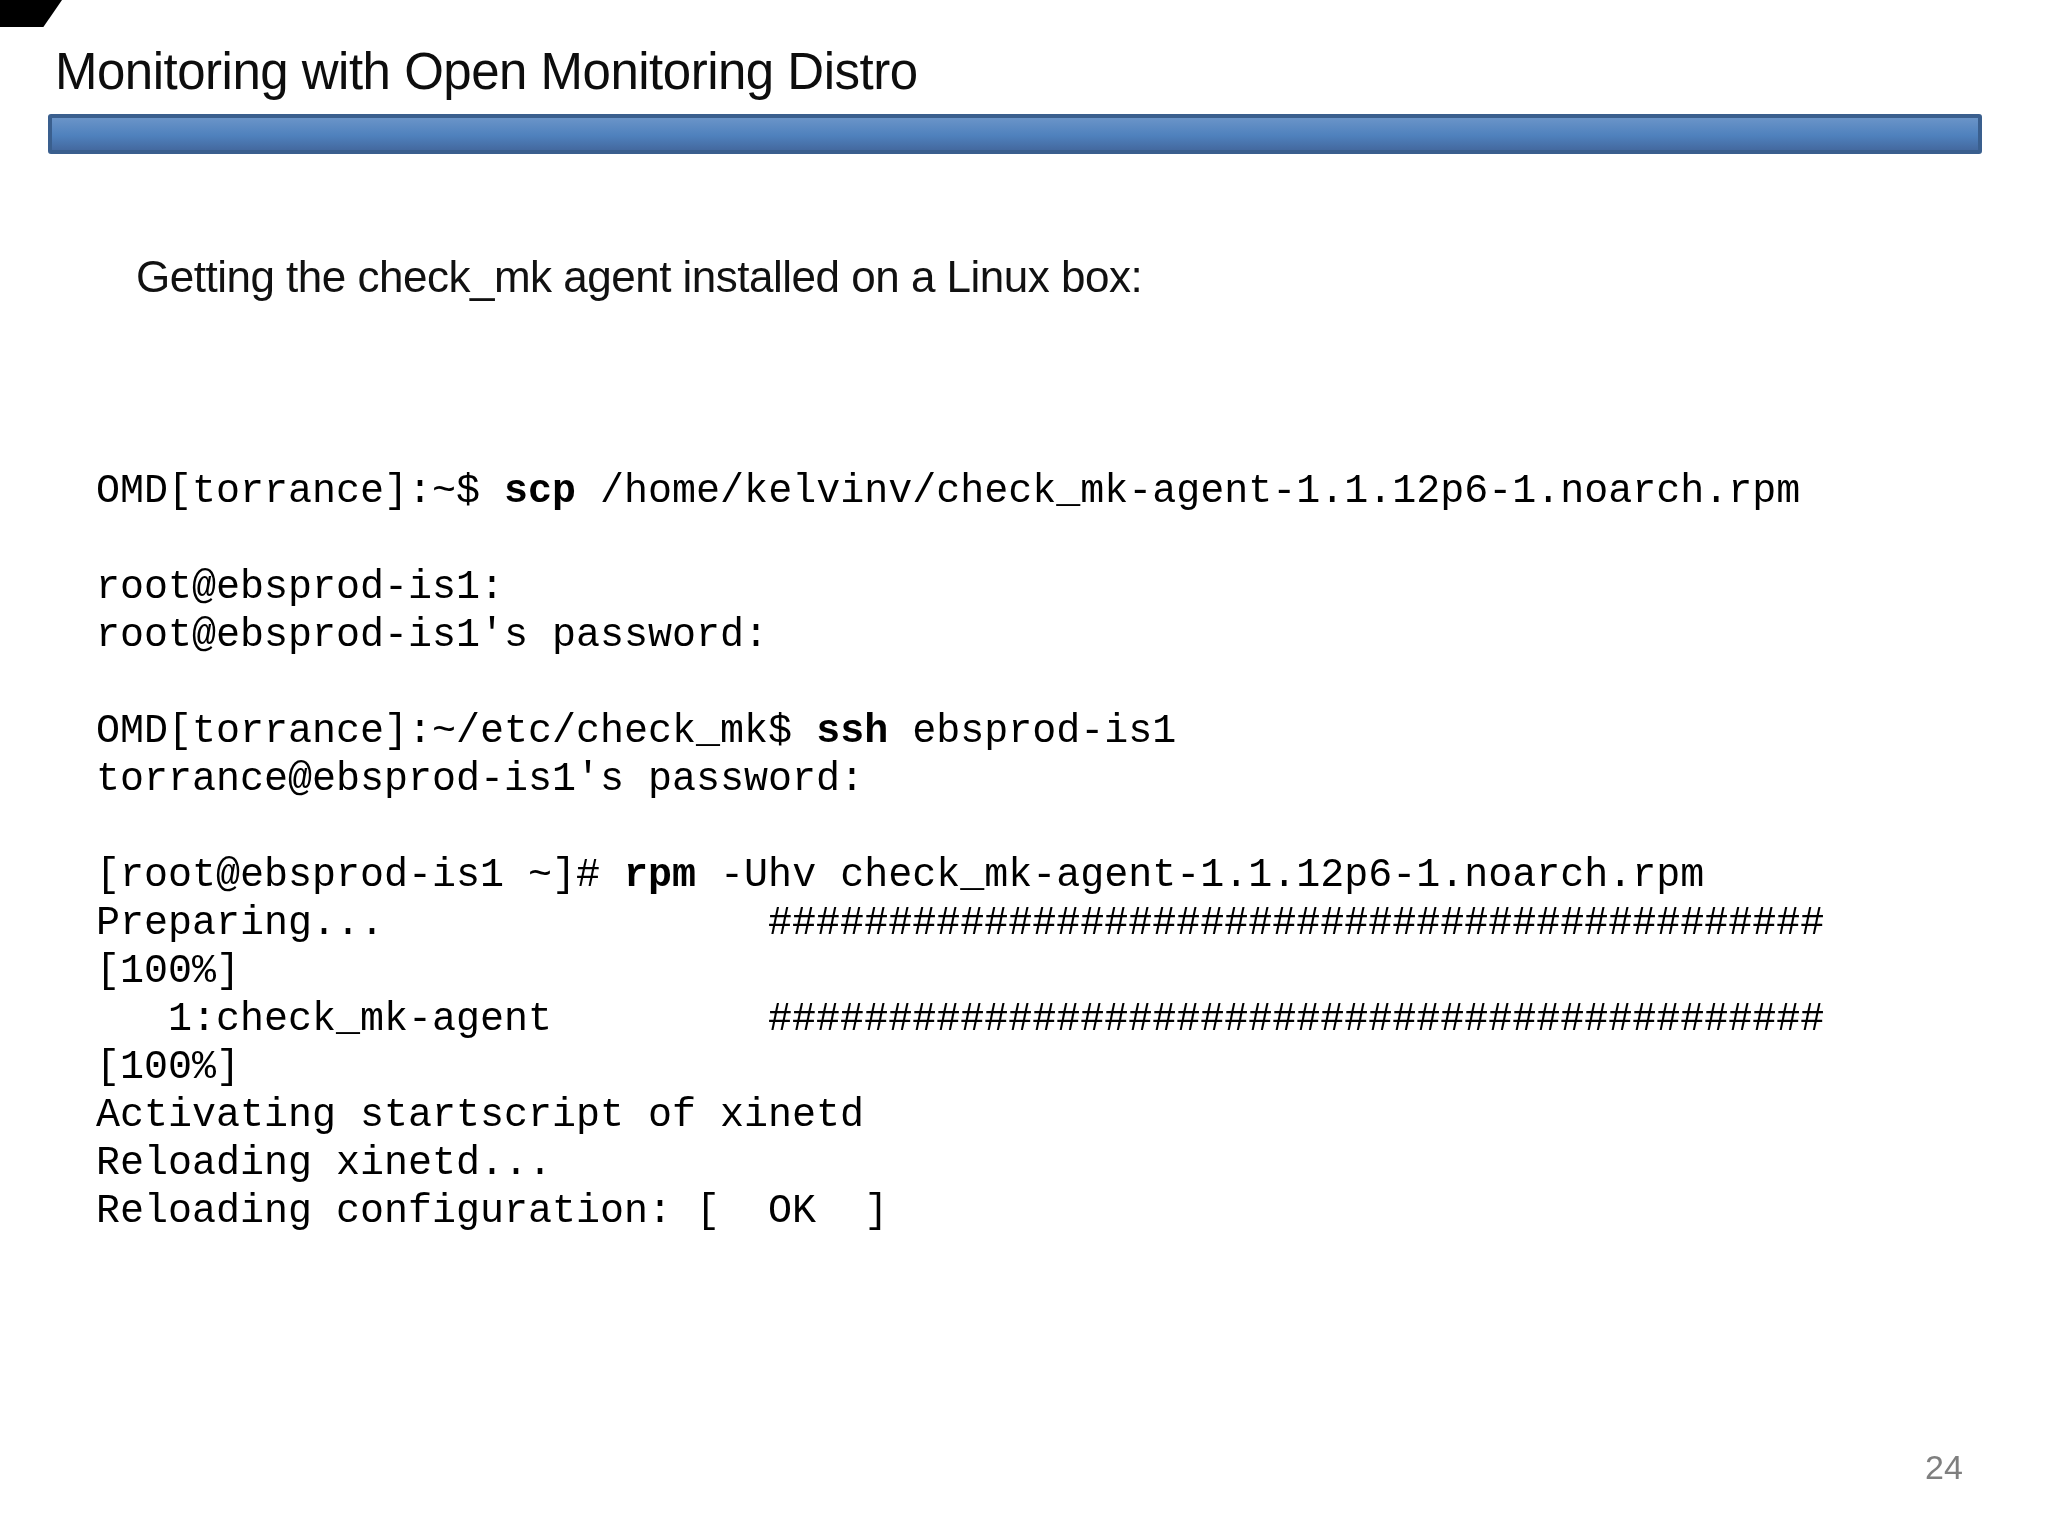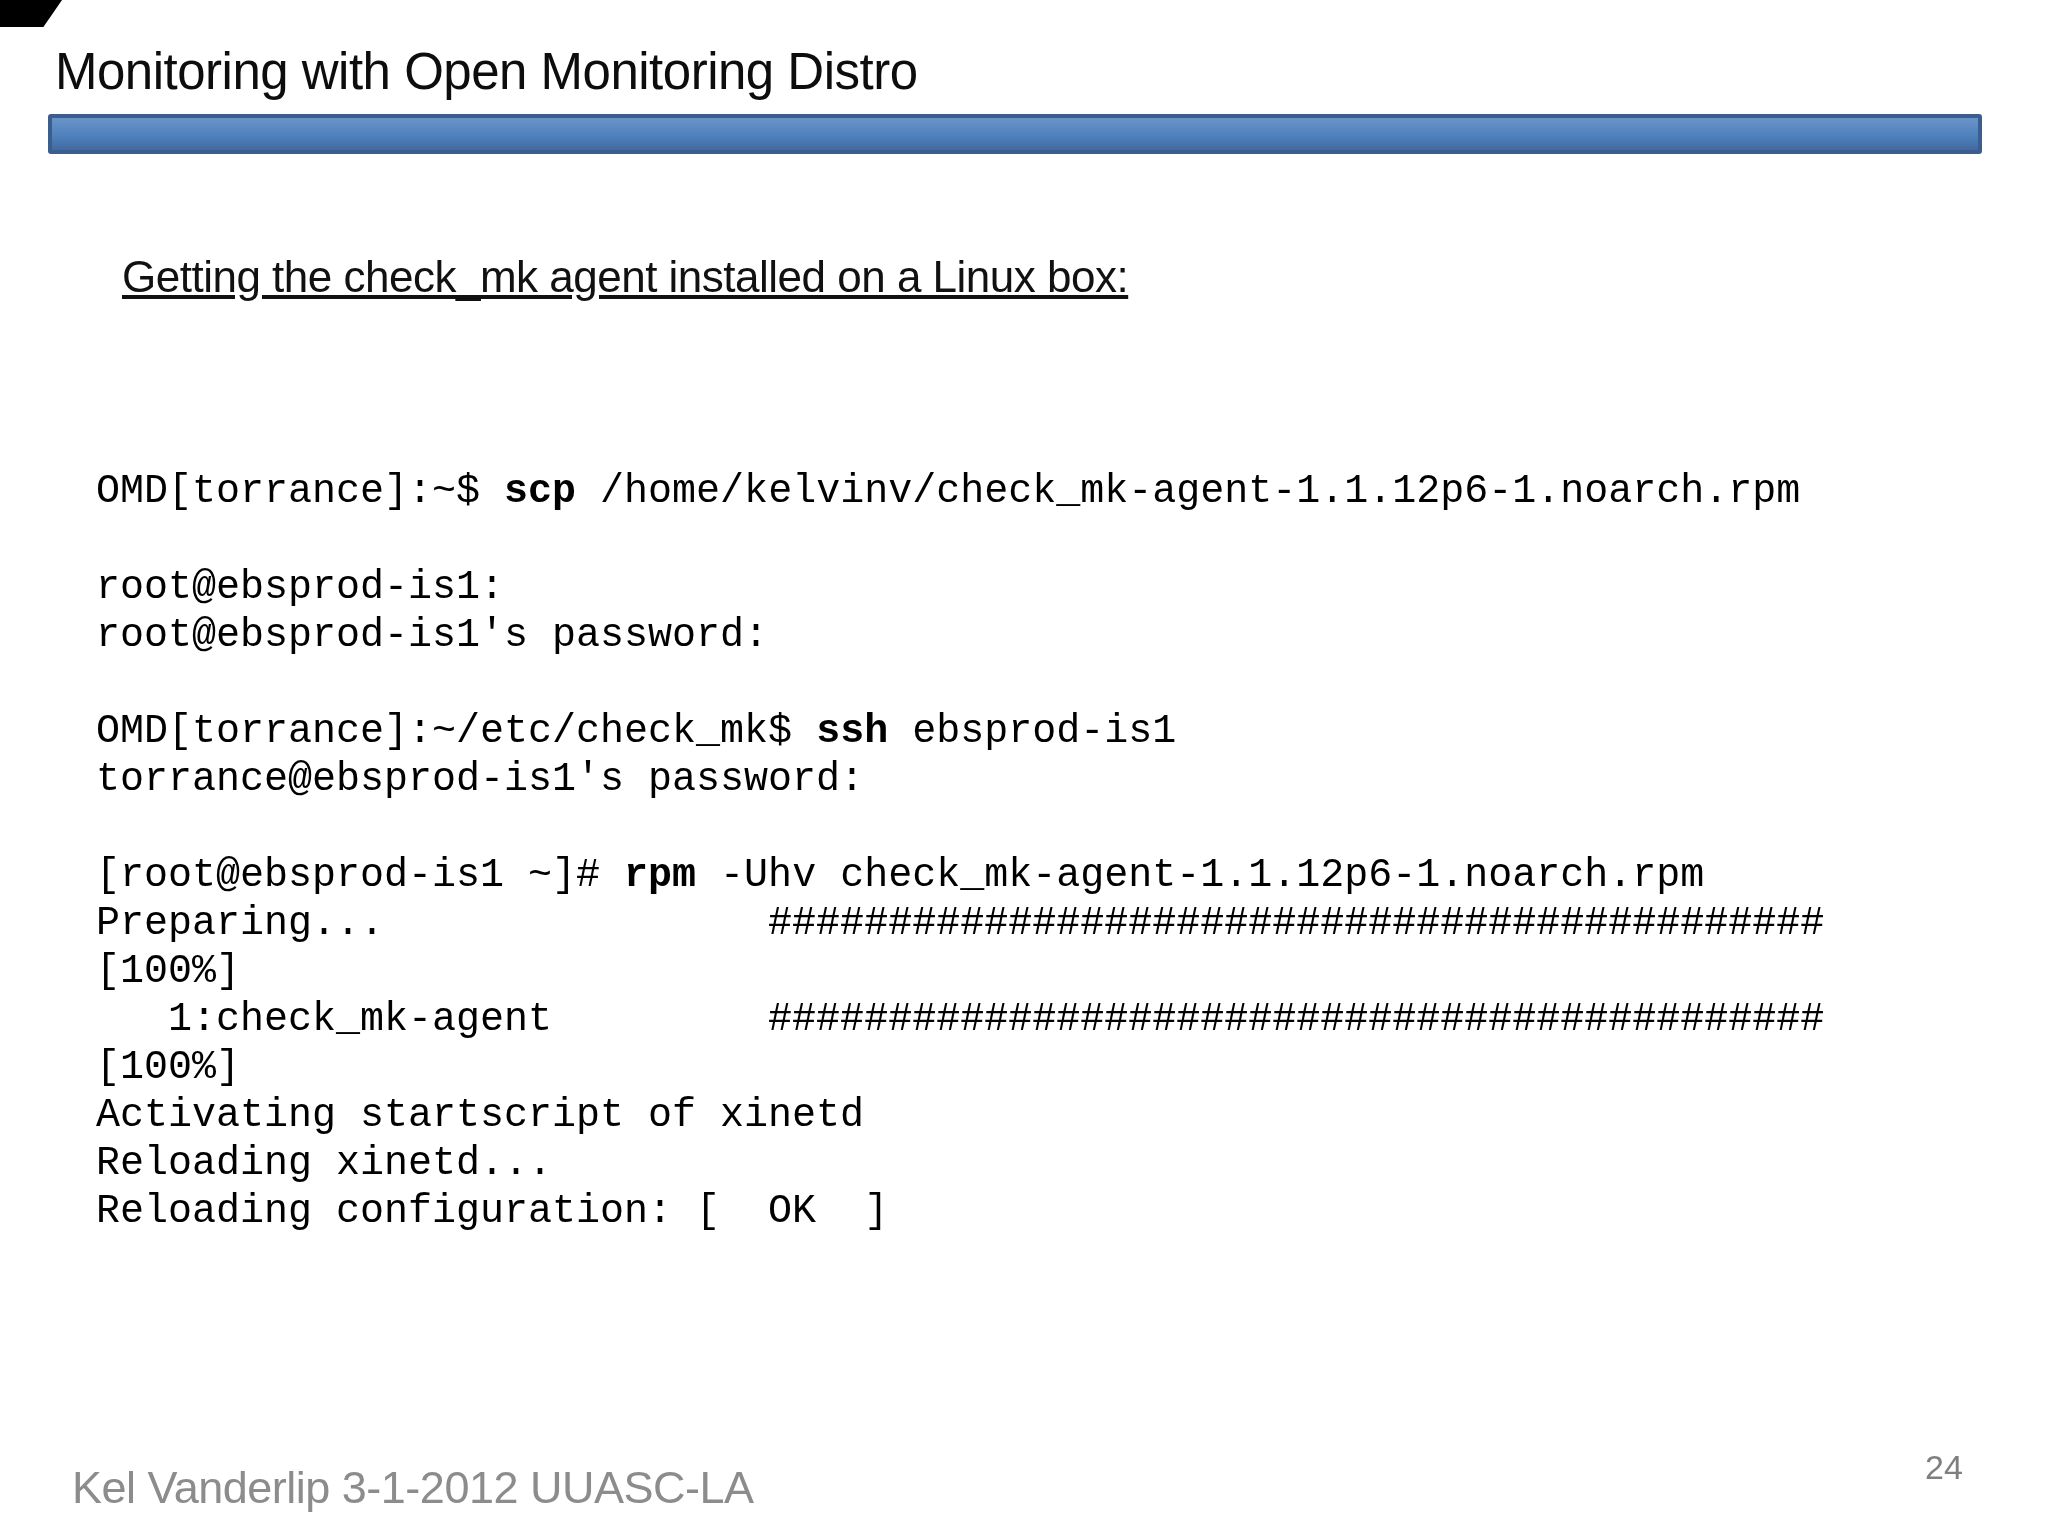--- a/index.html
+++ b/index.html
@@ -41,28 +41,27 @@
     width: 1934px;
     height: 40px;
     box-sizing: border-box;
     border: 4px solid #3a5f8e;
     border-radius: 3px;
     background: linear-gradient(to bottom, #6m94c8, #4f81bd);
     background: linear-gradient(to bottom, #6a94c8 0%, #4f81bd 55%, #44699f 100%);
   }
   .body-heading {
     position: absolute;
-    left: 122px;
+    left: 136px;
     top: 252px;
     font-size: 44px;
     line-height: 50px;
     color: #111111;
     letter-spacing: -0.5px;
     white-space: nowrap;
-    text-decoration: underline;
   }
   .terminal {
     position: absolute;
     left: 96px;
     top: 468px;
     font-family: "Liberation Mono", "DejaVu Sans Mono", monospace;
     font-size: 40px;
     line-height: 48px;
     color: #000000;
     white-space: pre;
@@ -95,17 +94,16 @@
   <div class="corner-mark"></div>
 
   <div class="slide-title">Monitoring with Open Monitoring Distro</div>
 
   <div class="accent-bar"></div>
 
   <div class="body-heading">Getting the check_mk agent installed on a Linux box:</div>
 
   <div class="terminal"><div class="term-line"><span>OMD[torrance]:~$ </span><b>scp</b><span> /home/kelvinv/check_mk-agent-1.1.12p6-1.noarch.rpm</span></div><div class="term-line"> </div><div class="term-line"><span>root@ebsprod-is1:</span></div><div class="term-line"><span>root@ebsprod-is1's password:</span></div><div class="term-line"> </div><div class="term-line"><span>OMD[torrance]:~/etc/check_mk$ </span><b>ssh</b><span> ebsprod-is1</span></div><div class="term-line"><span>torrance@ebsprod-is1's password:</span></div><div class="term-line"> </div><div class="term-line"><span>[root@ebsprod-is1 ~]# </span><b>rpm</b><span> -Uhv check_mk-agent-1.1.12p6-1.noarch.rpm</span></div><div class="term-line"><span>Preparing...                ############################################</span></div><div class="term-line"><span>[100%]</span></div><div class="term-line"><span>   1:check_mk-agent         ############################################</span></div><div class="term-line"><span>[100%]</span></div><div class="term-line"><span>Activating startscript of xinetd</span></div><div class="term-line"><span>Reloading xinetd...</span></div><div class="term-line"><span>Reloading configuration: [  OK  ]</span></div></div>
 
-  <div class="footer-credit">Kel Vanderlip 3-1-2012 UUASC-LA</div>
 
   <div class="page-number">24</div>
 
 </div>
 
 </body></html>

